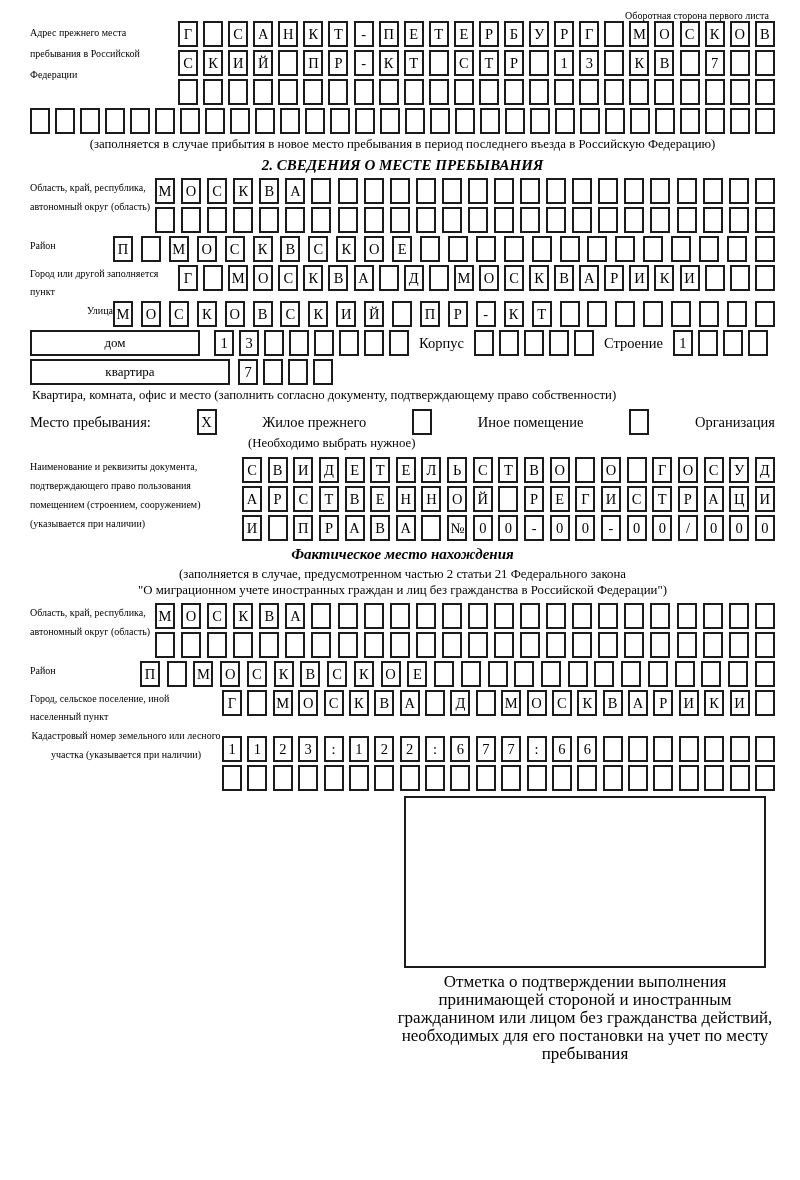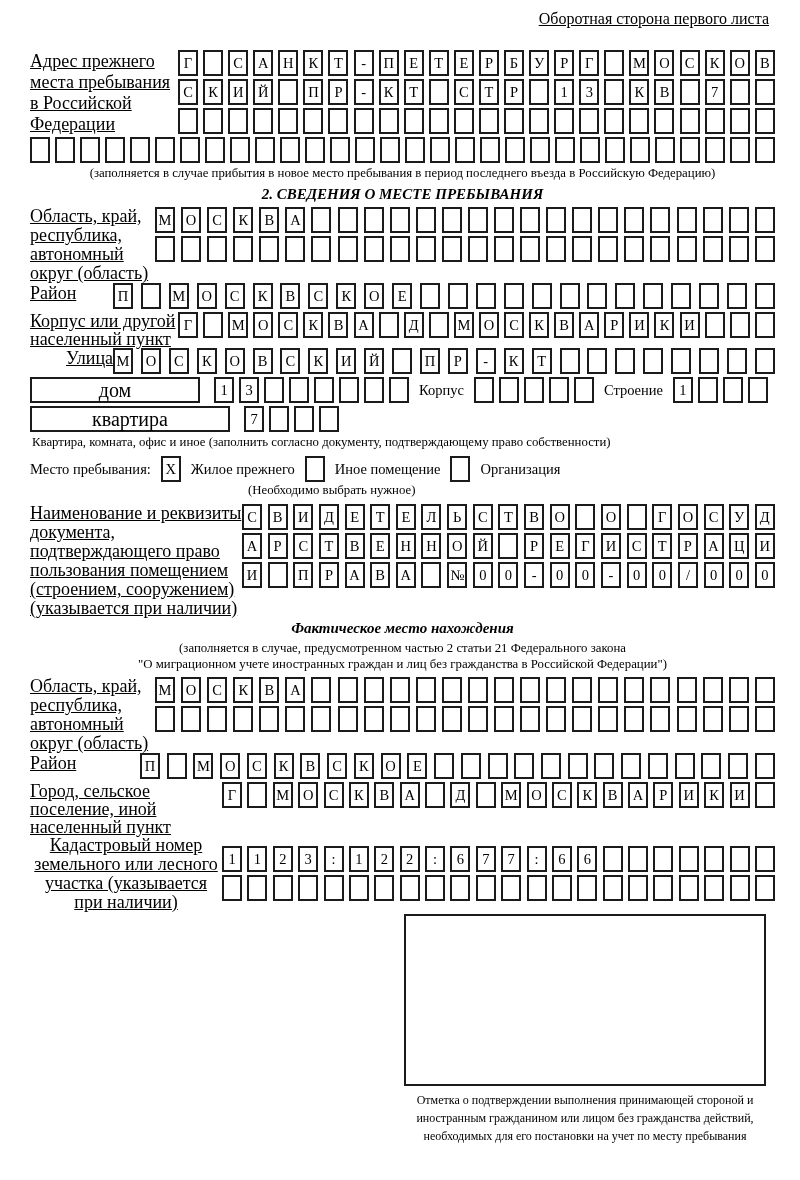--- a/index.html
+++ b/index.html
@@ -1,20 +1,20 @@
 <!DOCTYPE html>
 <html lang="ru"><head>
 <meta charset="utf-8">
 <style>
   html,body{margin:0;padding:0;background:#fff;color:#000;}
   body{width:800px;height:1180px;overflow:hidden;font-family:"Liberation Serif",serif;}
   .page{box-sizing:border-box;width:800px;height:1180px;padding:10px 25px 0 30px;}
-  .header-note{text-align:right;font-size:16px;padding-right:6px;margin-bottom:22px;text-decoration:underline;}
+  .header-note{text-align:right;font-size:10px;padding-right:6px;}
   .row{display:flex;align-items:flex-start;}
-  .lbl{font-size:18px;line-height:20px;flex:none;text-decoration:underline;}
+  .lbl{font-size:10px;line-height:20px;flex:none;}
   .rows{flex:1;display:flex;flex-direction:column;min-width:0;}
   .cells{flex:1;display:flex;justify-content:space-between;margin-bottom:3px;min-width:0;}
   .cell{box-sizing:border-box;width:20px;height:26px;border:2px solid #1b1b1b;
         display:inline-flex;align-items:center;justify-content:center;
         font-size:14.5px;flex:none;background:#fff;}
   .cells-fixed{display:flex;gap:5px;flex:none;}
   .lbl-a{width:148px;line-height:21px;padding-top:1px;}
   .lbl-region{width:125px;line-height:19px;}
   .lbl-district{width:83px;}
   .lbl-cityB{width:148px;line-height:18px;}
@@ -23,28 +23,28 @@
   .lbl-districtC{width:110px;}
   .lbl-cityC{width:192px;line-height:18px;}
   .lbl-kad{width:192px;line-height:19px;text-align:center;}
   .kad-rows{padding-top:10px;}
   .title{font-size:15px;font-weight:bold;text-align:center;margin:2px 0 4px;font-style:italic;}
   .caption{font-size:12.8px;text-align:center;margin:0 0 5px;}
   .caption-left{font-size:12.8px;margin:0 0 6px 2px;}
   .hint{font-size:12.8px;margin:0 0 6px 218px;}
   .houserow{display:flex;align-items:center;margin-bottom:3px;}
   .longbox{box-sizing:border-box;border:2px solid #1b1b1b;height:26px;display:flex;
-           align-items:center;justify-content:center;font-size:20px;flex:none;}
+           align-items:center;justify-content:center;font-size:13px;flex:none;}
   .dom-box{width:170px;margin-right:14px;}
-  .kv-box{width:200px;margin-right:14px;}
+  .kv-box{width:200px;margin-right:8px;}
   .inline-lbl{font-size:14.5px;margin:0 10px;flex:none;}
-  .stayrow{display:flex;align-items:center;gap:10px;margin-bottom:1px;font-size:14.5px;}
+  .stayrow{display:flex;align-items:center;gap:10px;margin-bottom:1px;font-size:14.5px;justify-content:space-between;}
   .stamp-wrap{margin-left:363px;width:384px;text-align:center;margin-top:2px;}
   .stamp-box{box-sizing:border-box;width:362px;height:172px;border:2px solid #1b1b1b;margin:0 auto 5px;}
-  .stamp-caption{font-size:12px;line-height:18px;}
+  .stamp-caption{font-size:17px;line-height:18px;}
 </style>
 </head>
 <body>
 
 <div class="page">
 
   <div class="header-note">Оборотная сторона первого листа</div>
 
   <div class="row">
     <div class="lbl lbl-a">Адрес прежнего места пребывания в Российской Федерации</div>
@@ -249,21 +249,21 @@
           <span class="cell"></span>
           <span class="cell"></span>
           <span class="cell"></span>
           <span class="cell"></span>
           <span class="cell"></span>
         </div>
       </div>
   </div>
 
   <div class="row">
-    <div class="lbl lbl-cityB">Корпус или другой населенный пункт</div>
+    <div class="lbl lbl-cityB">Город или другой заполняется пункт</div>
     <div class="rows">
         <div class="cells">
           <span class="cell">Г</span>
           <span class="cell"></span>
           <span class="cell">М</span>
           <span class="cell">О</span>
           <span class="cell">С</span>
           <span class="cell">К</span>
           <span class="cell">В</span>
           <span class="cell">А</span>
@@ -350,21 +350,21 @@
 
   <div class="houserow">
     <div class="longbox kv-box">квартира</div>
     <div class="cells-fixed">
         <span class="cell">7</span>
         <span class="cell"></span>
         <span class="cell"></span>
         <span class="cell"></span>
       </div>
   </div>
-  <div class="caption-left">Квартира, комната, офис и иное (заполнить согласно документу, подтверждающему право собственности)</div>
+  <div class="caption-left">Квартира, комната, офис и место (заполнить согласно документу, подтверждающему право собственности)</div>
 
   <div class="stayrow">
     <span>Место пребывания:</span>
     <span class="cell">X</span>
     <span>Жилое прежнего</span>
     <span class="cell"></span>
     <span>Иное помещение</span>
     <span class="cell"></span>
     <span>Организация</span>
   </div>

